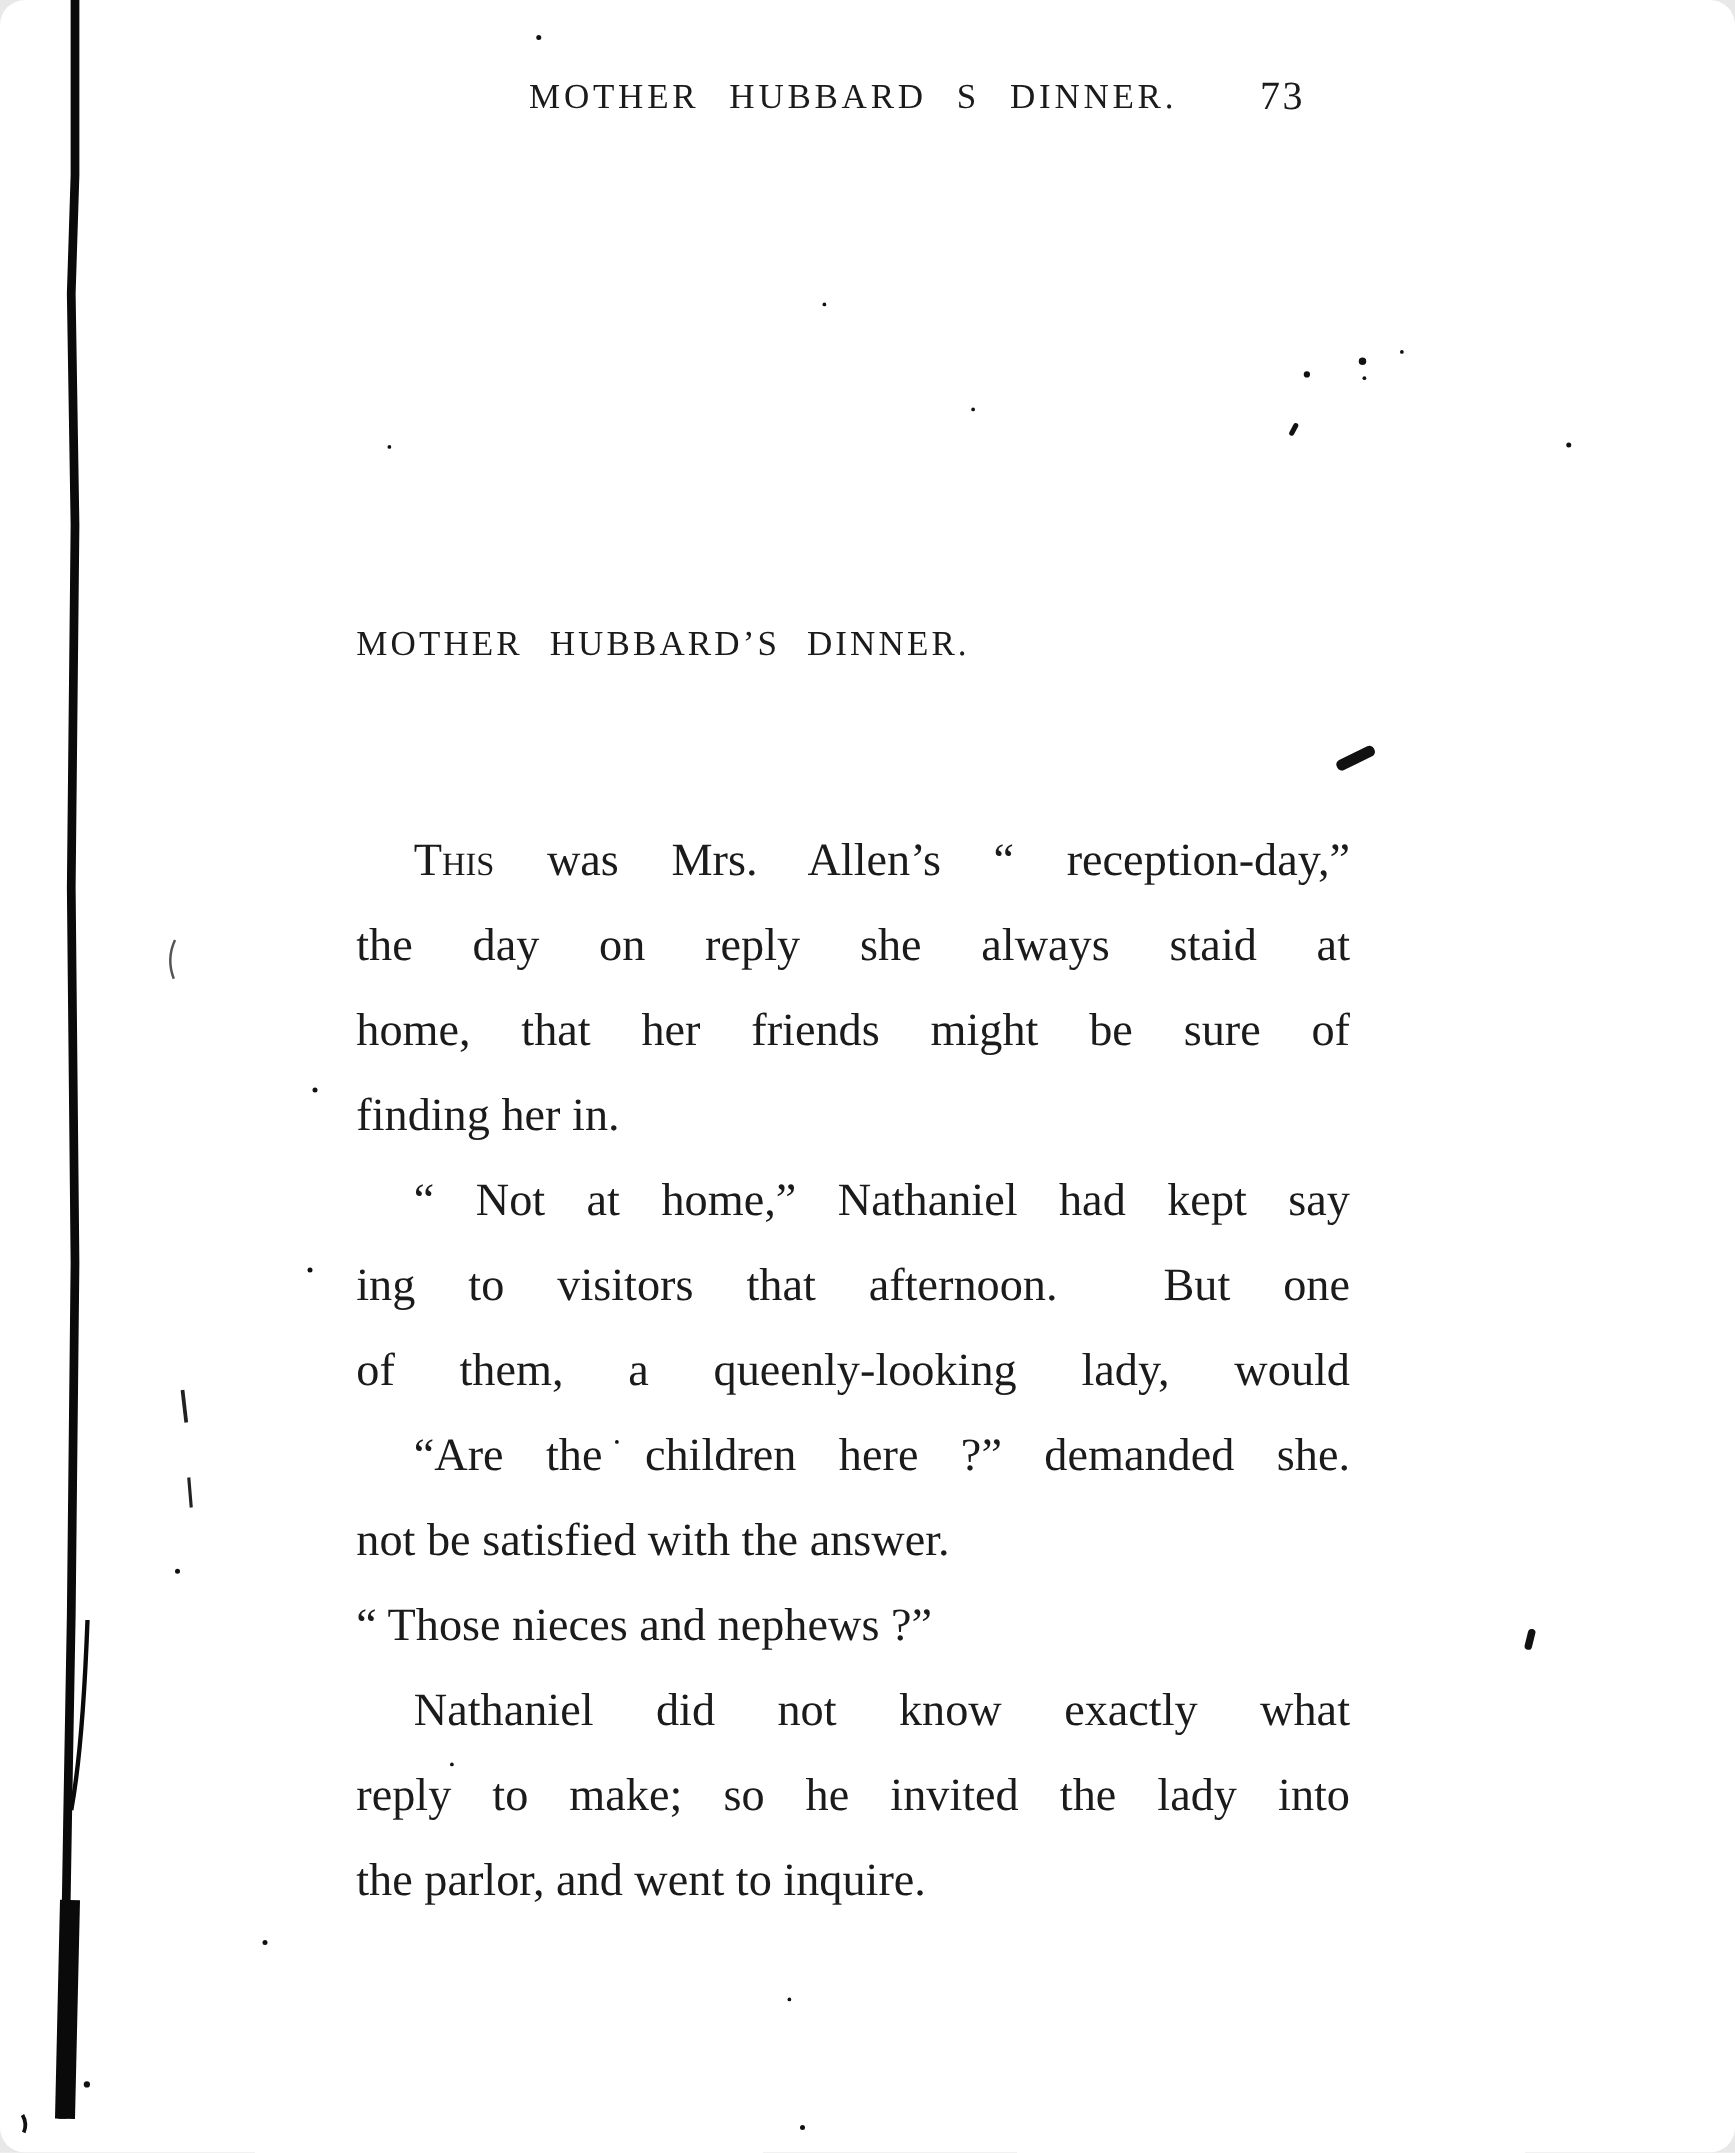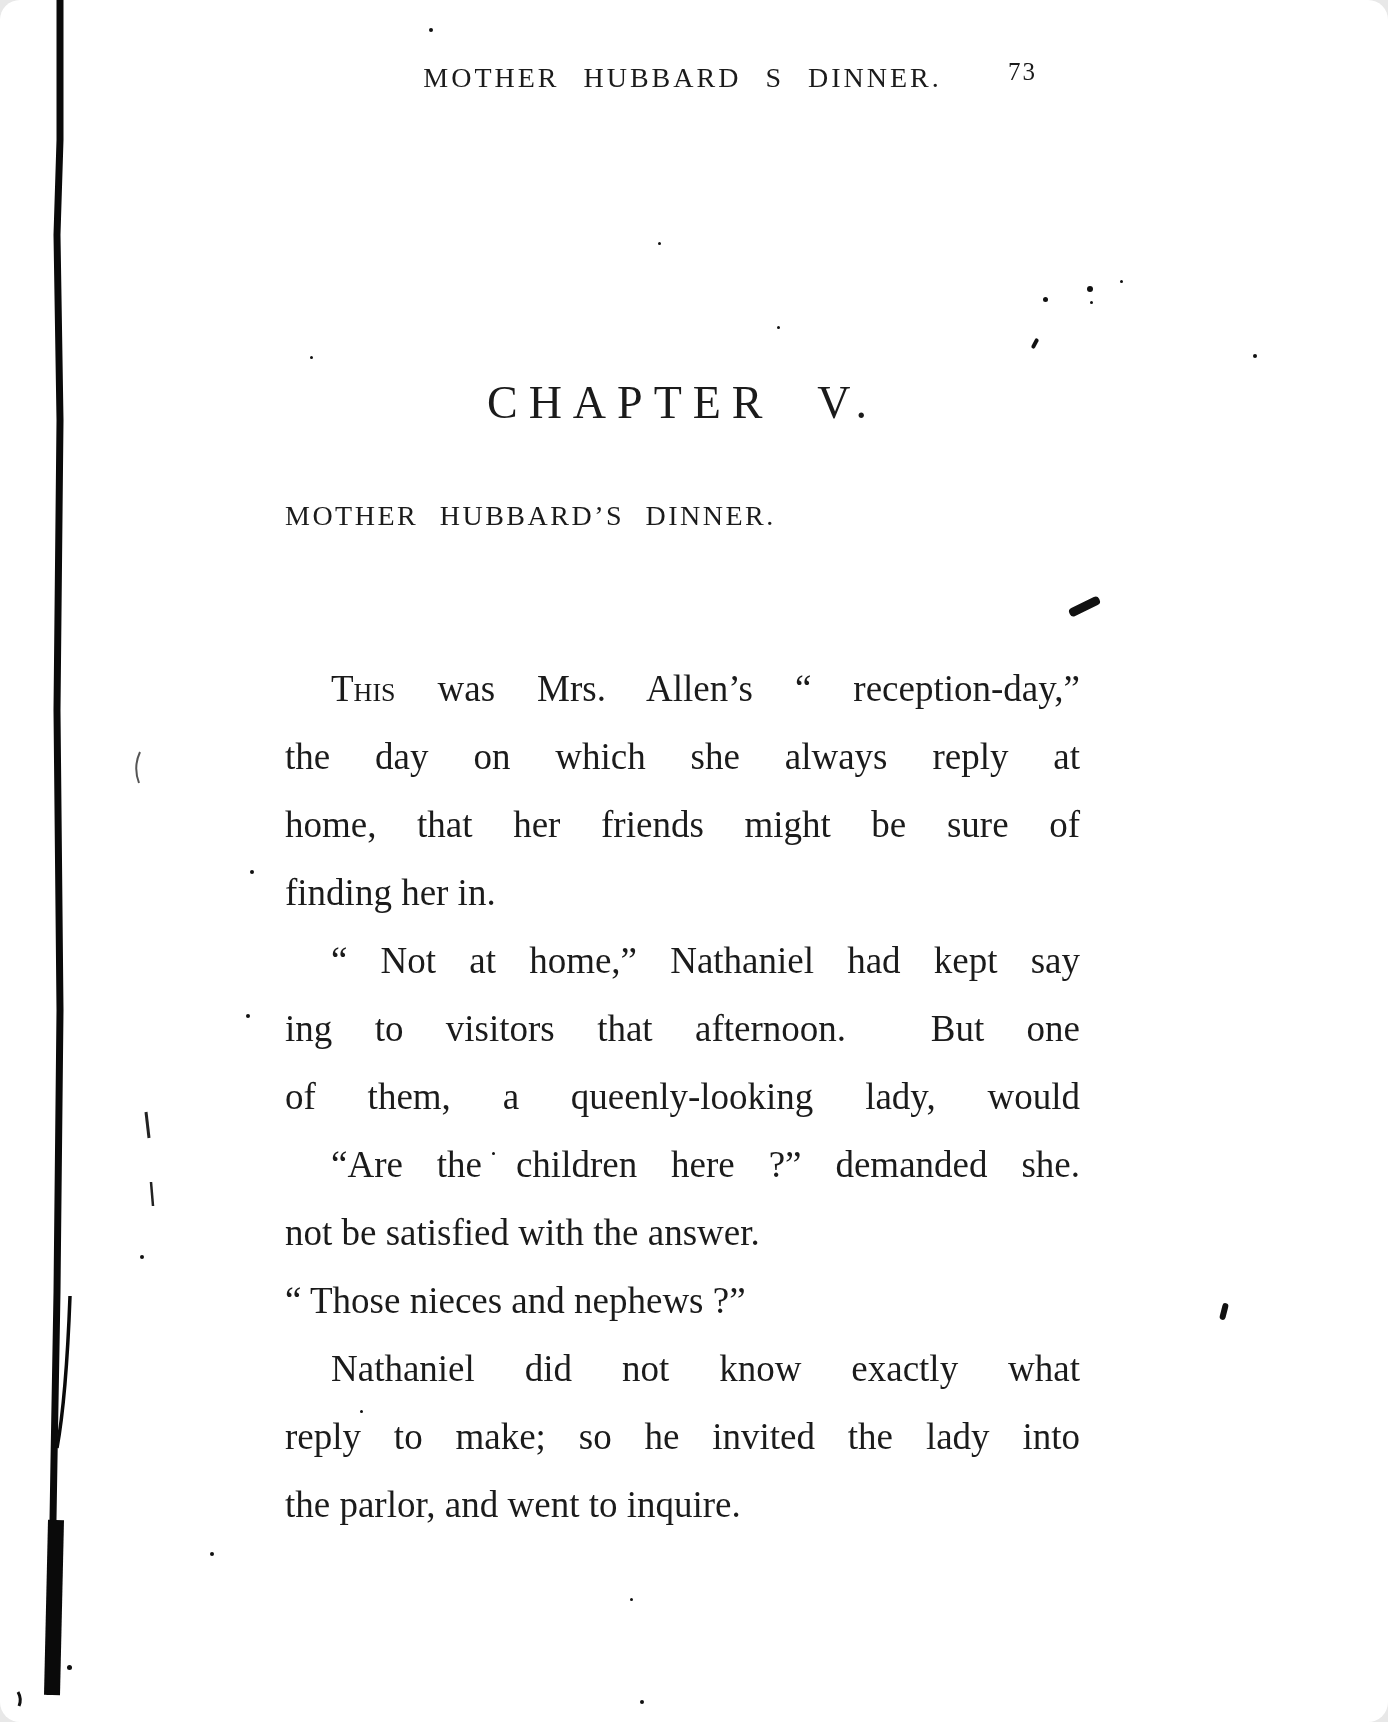--- a/index.html
+++ b/index.html
@@ -13,21 +13,21 @@
     border-radius:20px;
   }
   
   .running-header{
     position:absolute;left:285px;top:62px;width:795px;
     text-align:center;font-size:28px;letter-spacing:3px;word-spacing:14px;
     white-space:nowrap;
   }
   .page-number{
     position:absolute;left:1008px;top:58px;width:90px;
-    font-size:25px;letter-spacing:2px;text-align:left;
+    font-size:32px;letter-spacing:2px;text-align:left;
   }
   .chapter-heading{
     position:absolute;left:285px;top:376px;width:795px;
     text-align:center;font-size:46px;letter-spacing:11px;word-spacing:22px;
     white-space:nowrap;
   }
   .chapter-subtitle{
     position:absolute;left:285px;top:500px;width:795px;
     font-size:28px;letter-spacing:2.5px;word-spacing:12px;
     white-space:nowrap;
@@ -77,30 +77,29 @@
     <path d="M70,1296 C68,1350 64,1410 57,1448" fill="none" stroke="#0a0a0a" stroke-width="3.5"></path>
     <path d="M146,1112 l3,26" fill="none" stroke="#222" stroke-width="3"></path>
     <path d="M151,1182 l2,24" fill="none" stroke="#222" stroke-width="2.5"></path>
     <path d="M140,752 q-7,15 -1,31" fill="none" stroke="#555" stroke-width="2"></path>
     <path d="M18,1692 q4,7 1,14" fill="none" stroke="#111" stroke-width="3"></path>
   </svg>
 
   <div class="running-header">MOTHER HUBBARD S DINNER.</div>
   <div class="page-number">73</div>
 
-  <div class="chapter-heading">CHAPTER V.</div>
   <div class="chapter-subtitle">MOTHER HUBBARD’S DINNER.</div>
 
   <div class="ink-stroke"></div>
   <div class="grave-mark"></div>
   <div class="margin-comma"></div>
 
   <div class="body-text">
       <div class="line fill indent"><span class="lead-smallcaps">This</span> was Mrs. Allen’s “ reception-day,”</div>
-      <div class="line fill">the day on which she always reply at</div>
+      <div class="line fill">the day on reply she always staid at</div>
       <div class="line fill">home, that her friends might be sure of</div>
       <div class="line">finding her in.</div>
       <div class="line fill indent">“ Not at home,” Nathaniel had kept say</div>
       <div class="line fill">ing to visitors that afternoon.&nbsp; But one</div>
       <div class="line fill">of them, a queenly-looking lady, would</div>
       <div class="line fill indent">“Are the children here ?” demanded she.</div>
       <div class="line">not be satisfied with the answer.</div>
       <div class="line">“ Those nieces and nephews ?”</div>
       <div class="line fill indent">Nathaniel did not know exactly what</div>
       <div class="line fill">reply to make; so he invited the lady into</div>

